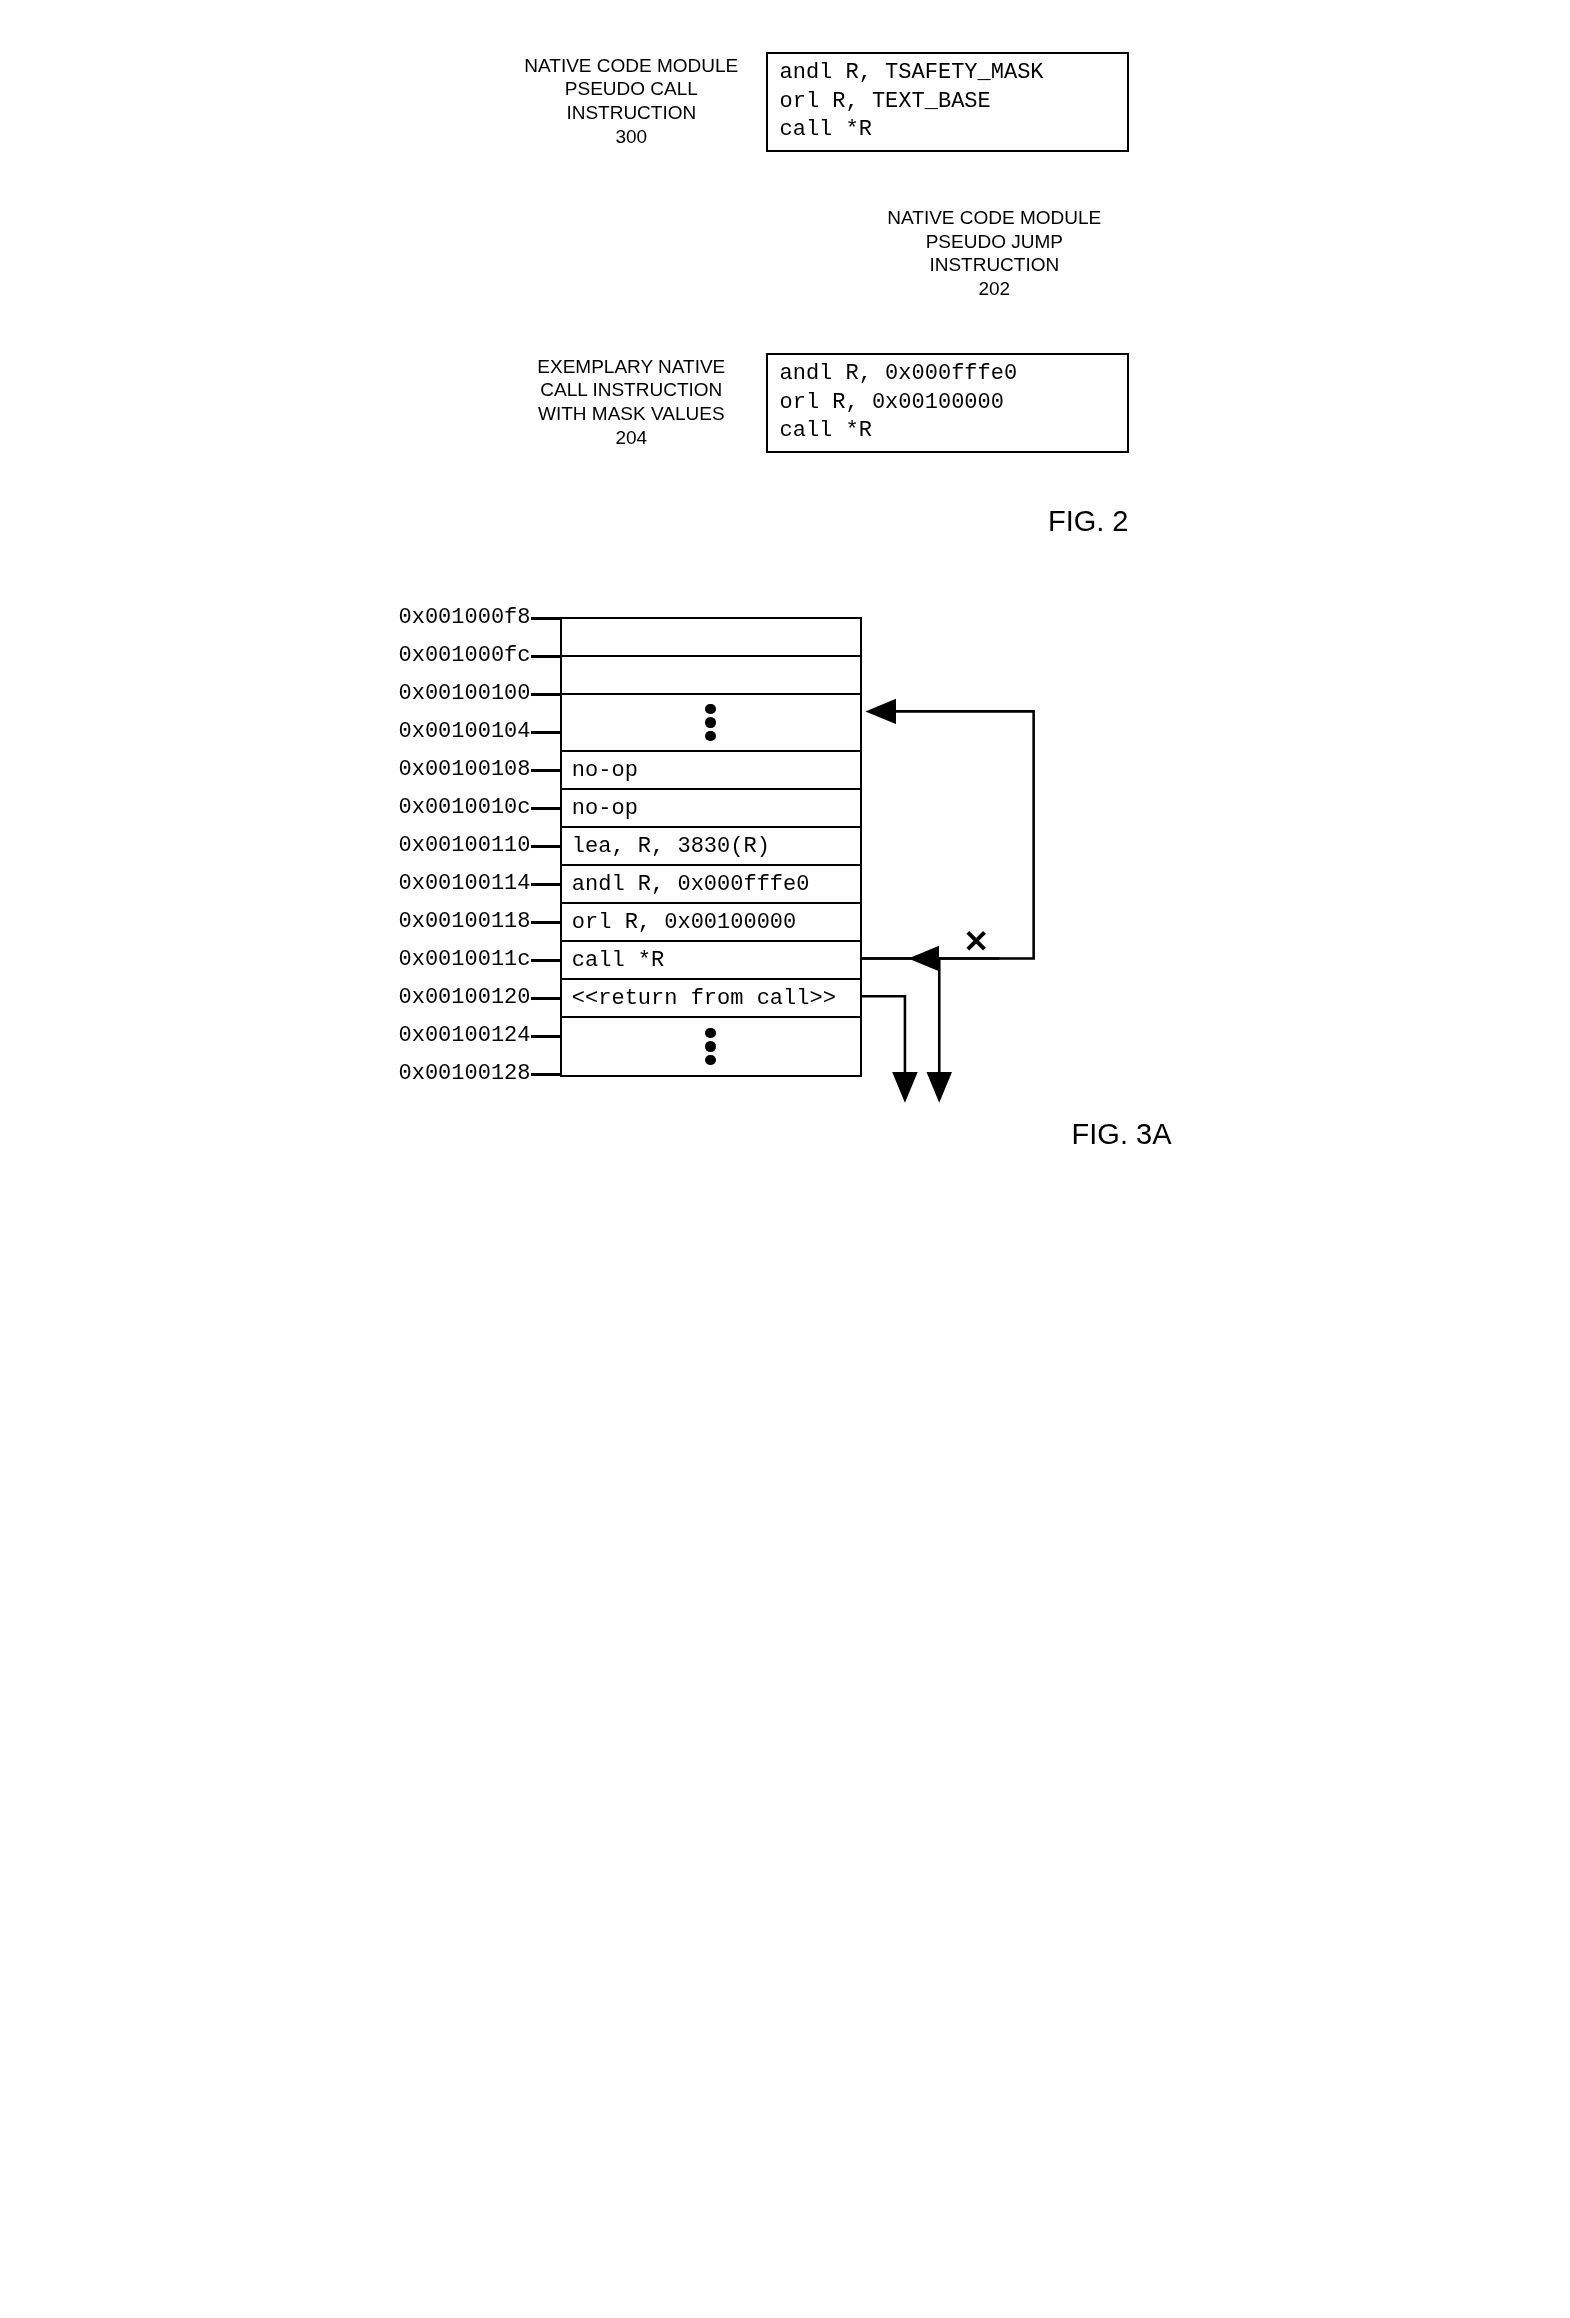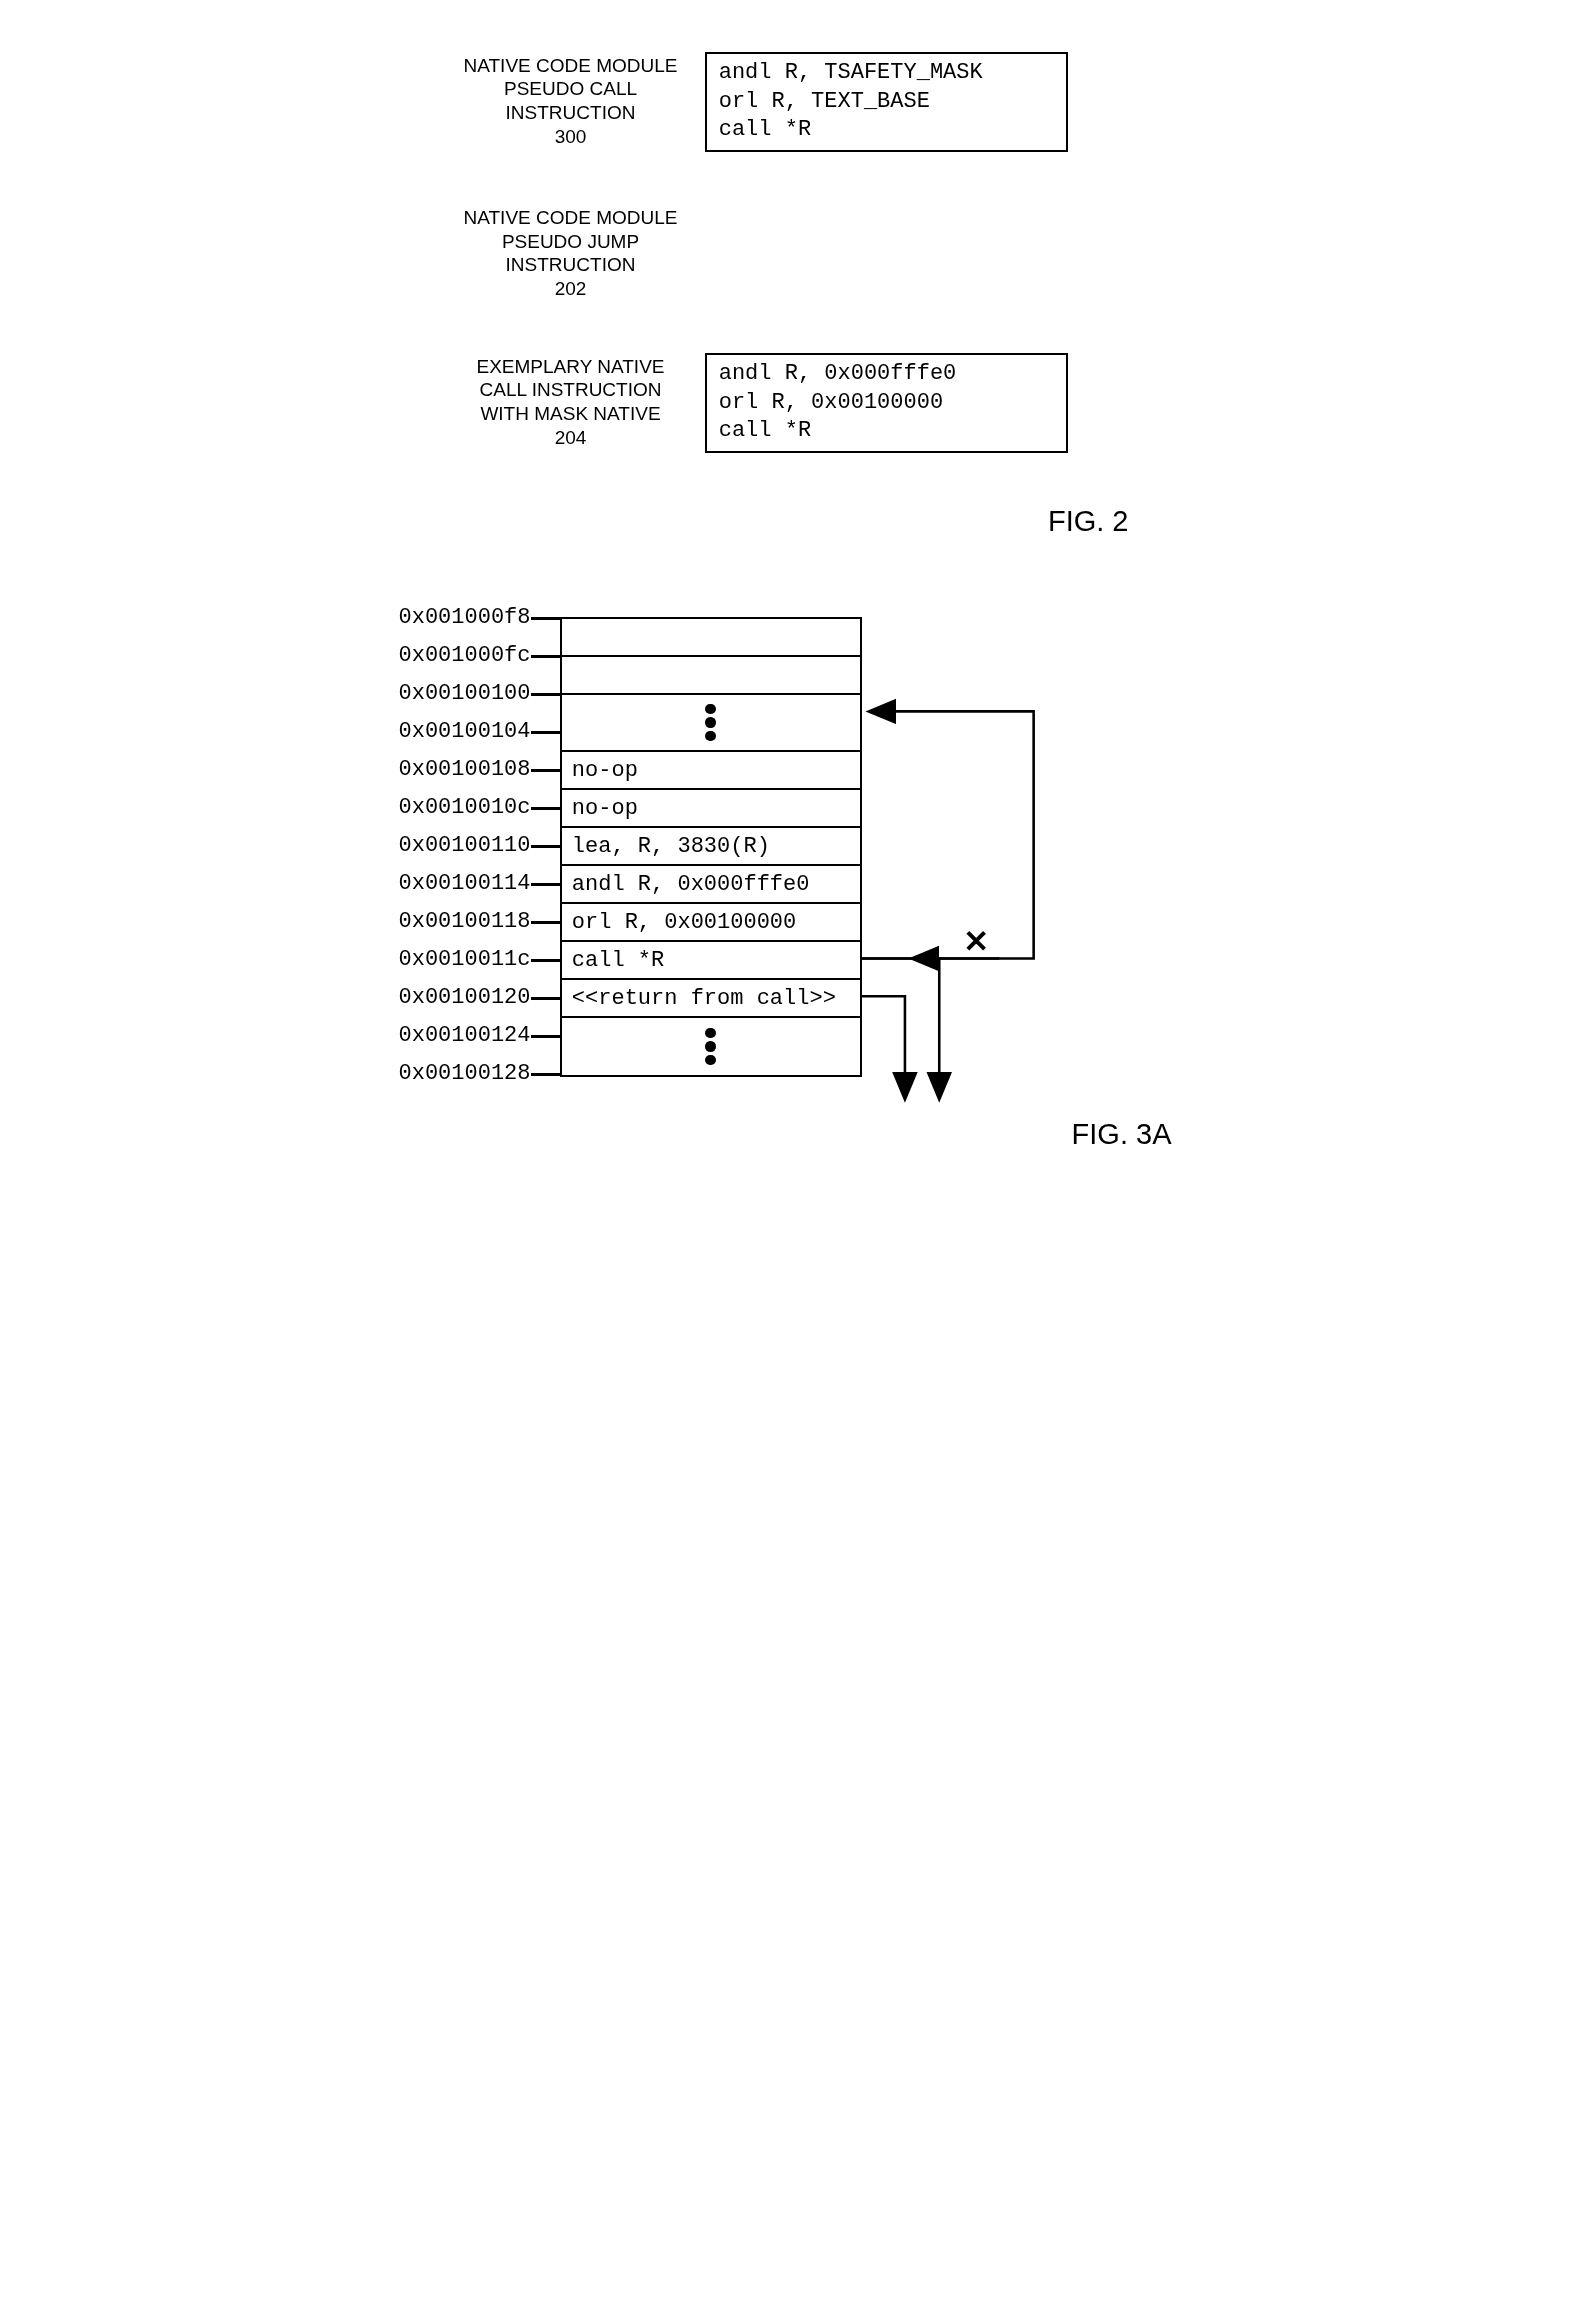--- a/index.html
+++ b/index.html
@@ -9,20 +9,21 @@
     padding: 52px 34px;
   }
   .fig2 {
     width: 687px;
     margin: 0 auto 34px auto;
   }
   .block-row {
     display: flex;
     align-items: flex-start;
     margin-bottom: 52px;
+    justify-content: flex-end;
   }
   .label-col {
     width: 258px;
     font-family: Arial, Helvetica, sans-serif;
     font-size: 19px;
     text-align: center;
     line-height: 1.25;
     padding-right: 5.2px;
     padding-top: 1.7px;
   }
@@ -137,21 +138,21 @@
       <div>PSEUDO JUMP</div>
       <div>INSTRUCTION</div>
       <div>202</div>
     </div>
   </div>
 
   <div class="block-row">
     <div class="label-col">
       <div>EXEMPLARY NATIVE</div>
       <div>CALL INSTRUCTION</div>
-      <div>WITH MASK NATIVE</div>
+      <div>WITH MASK VALUES</div>
       <div>204</div>
     </div>
     <div class="code-box"><span>andl R, 0x000fffe0</span>
 <span>orl R, 0x00100000</span>
 <span>call *R</span></div>
   </div>
 
   <div class="fig-caption">FIG. 2</div>
 </div>
 

